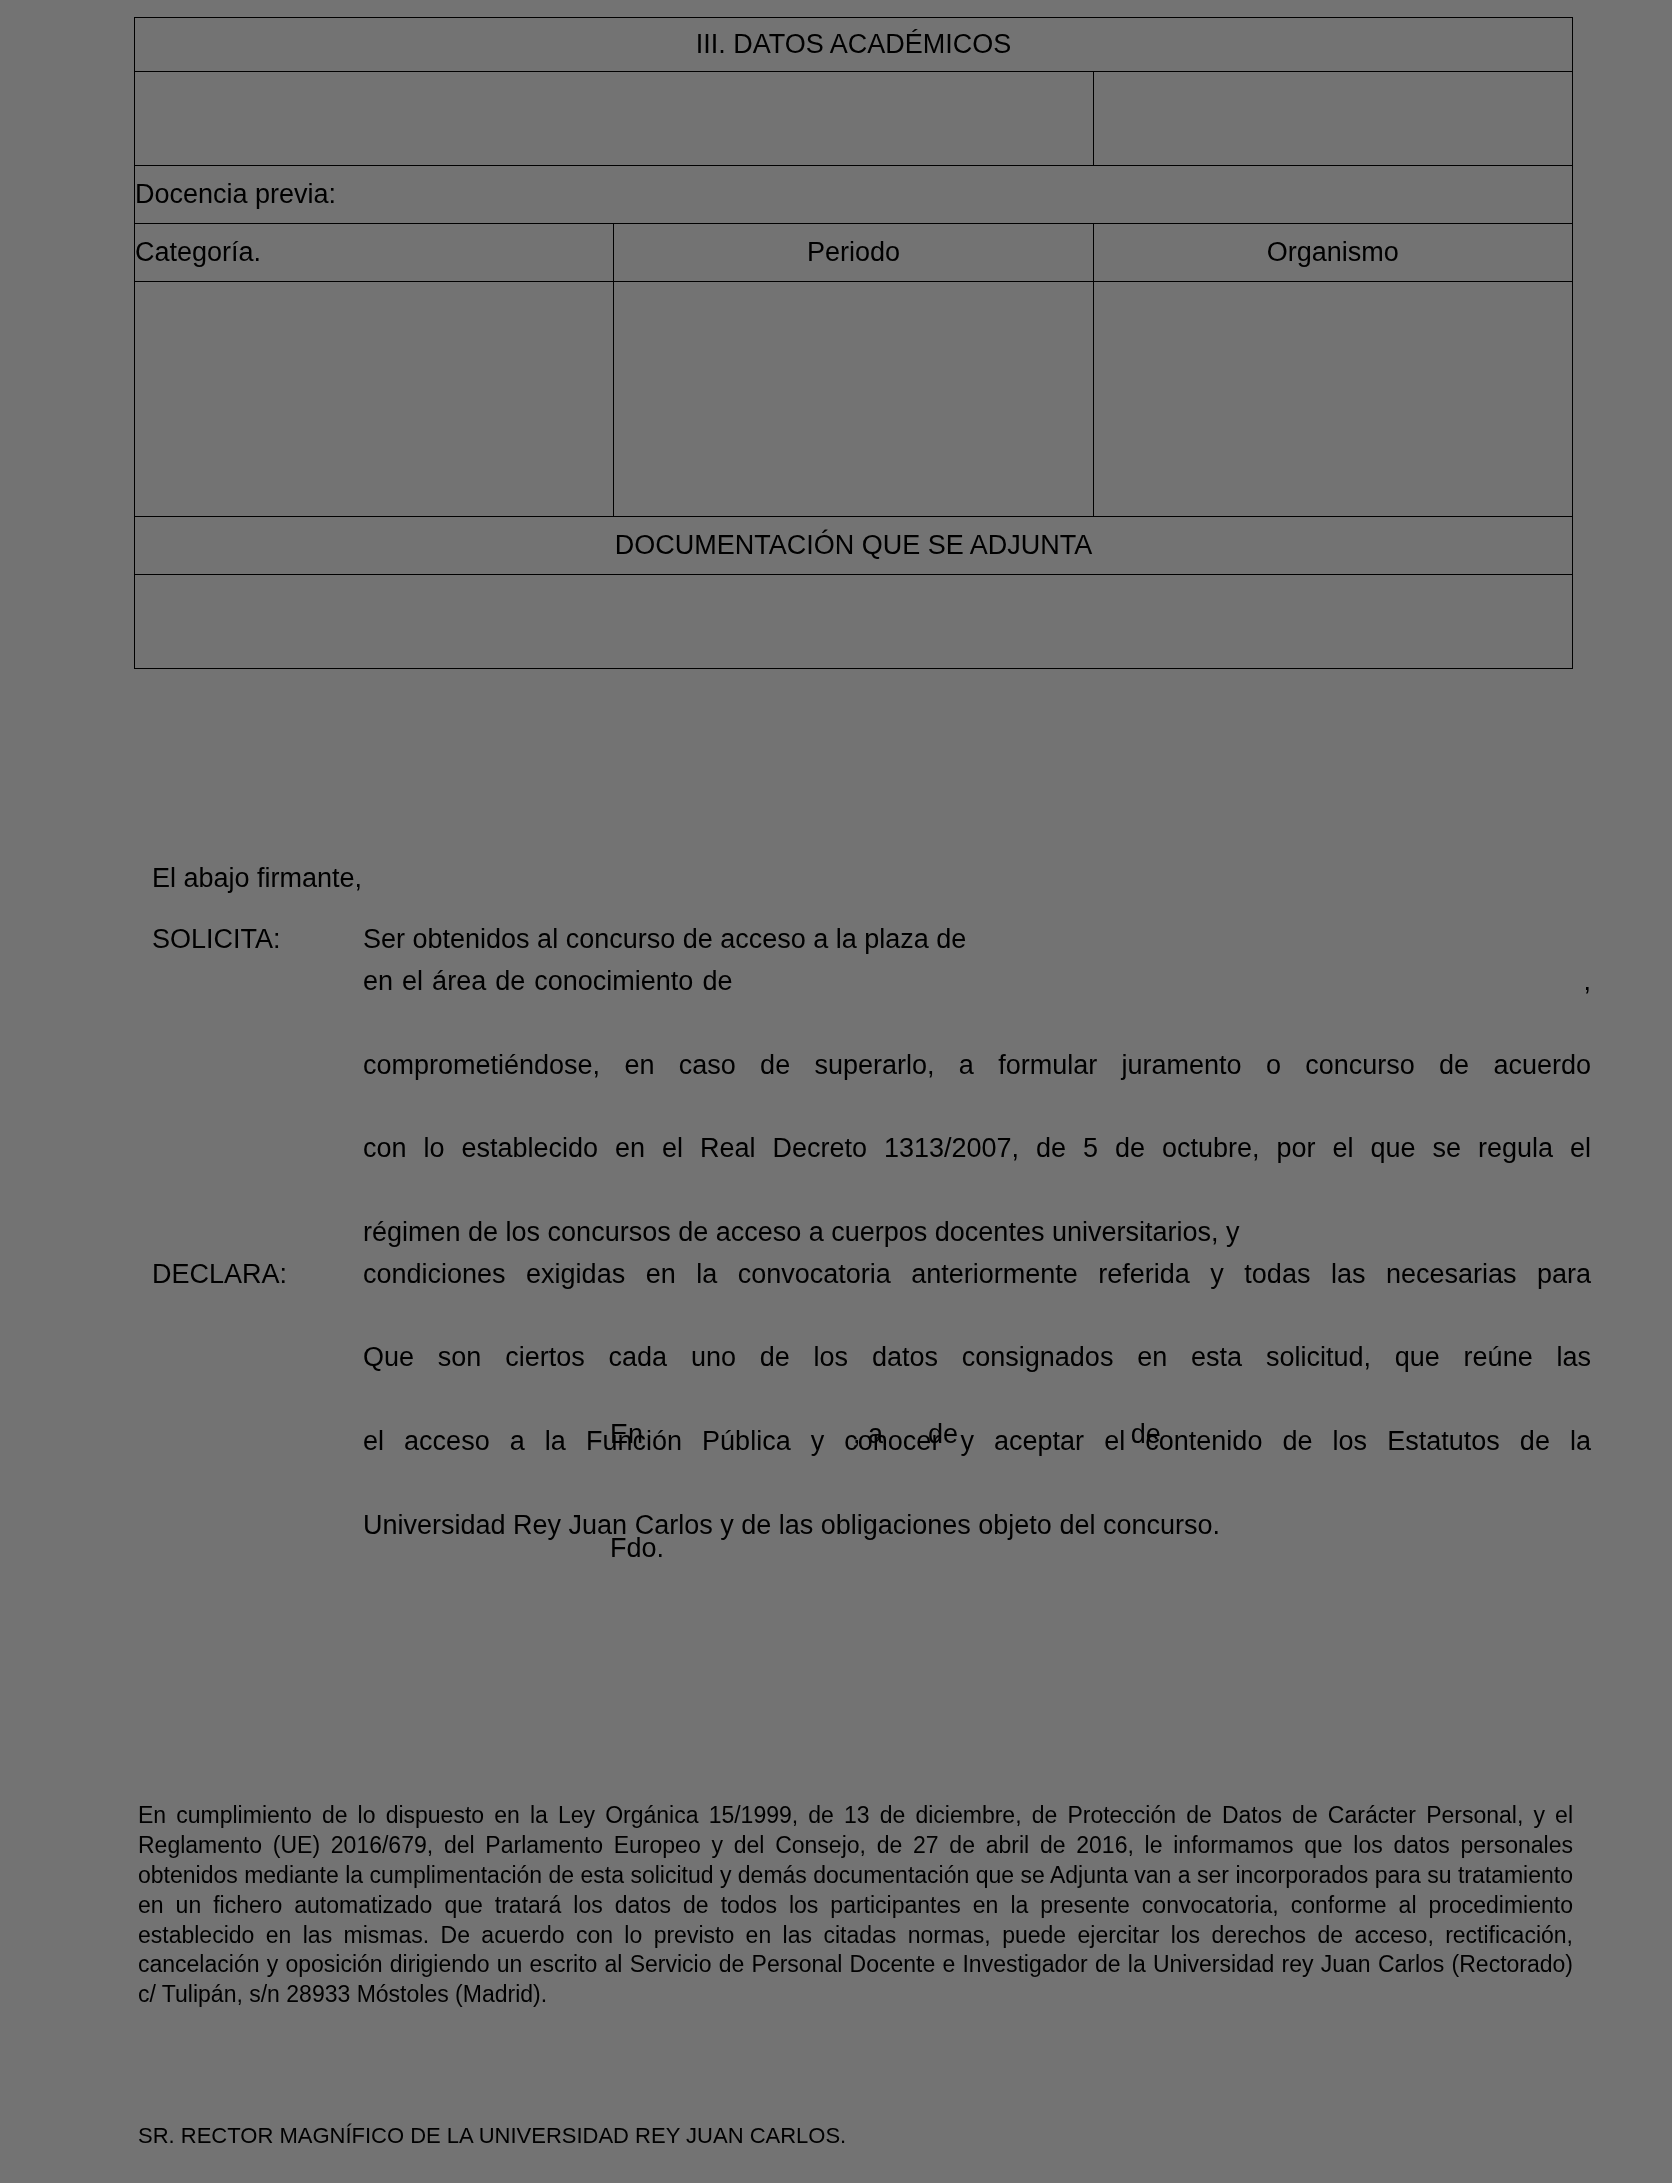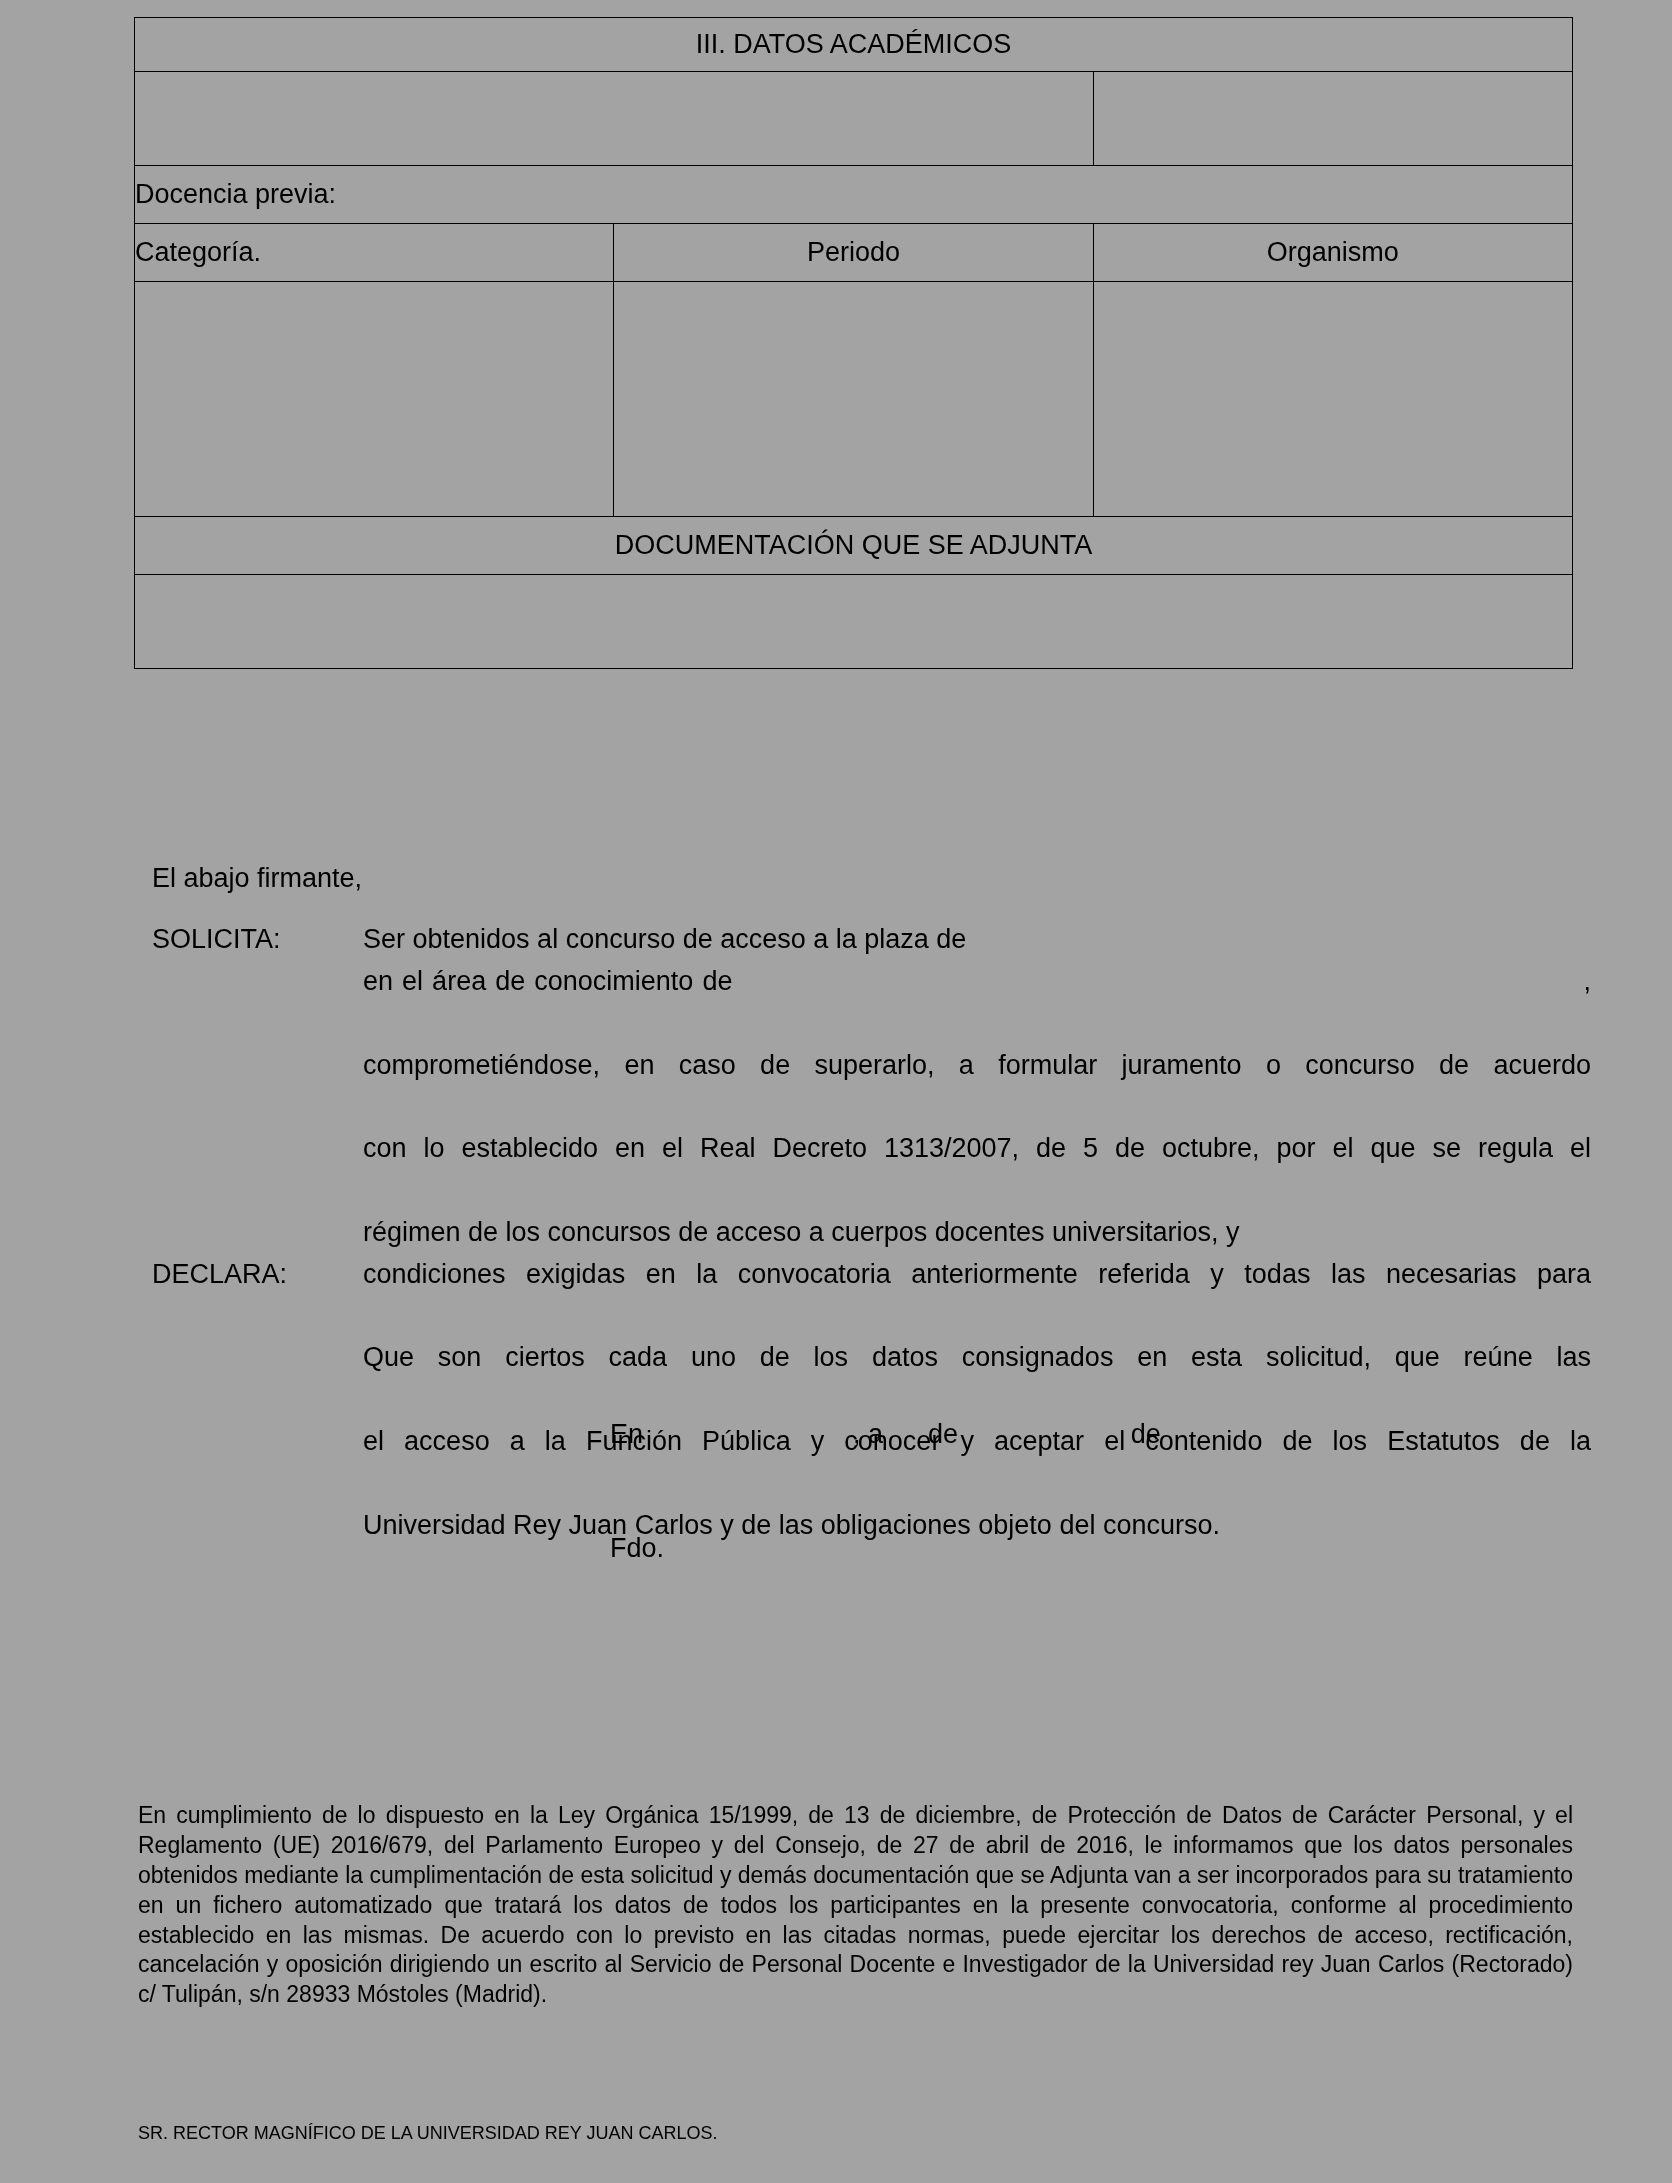--- a/index.html
+++ b/index.html
@@ -9,21 +9,21 @@
   }
   body {
     font-family: "Liberation Sans", sans-serif;
     color: #000000;
   }
   .page {
     position: relative;
     width: 1672px;
     height: 2183px;
     margin: 0 auto;
-    background: #a3a3a3;
+    background: #737373;
     box-sizing: border-box;
     padding: 0;
   }
 
   
   .table-wrap {
     position: absolute;
     left: 134px;
     top: 17.3px;
     width: 1439px;
@@ -135,21 +135,21 @@
     line-height: 1.30;
     text-align: justify;
     text-justify: inter-word;
   }
 
   
   .footer {
     position: absolute;
     left: 138px;
     top: 2123px;
-    font-size: 18px;
+    font-size: 22px;
   }
 </style>
 </head>
 <body>
 
 <div class="page">
 
   <div class="table-wrap">
     <table class="form-table">
       <tbody>

